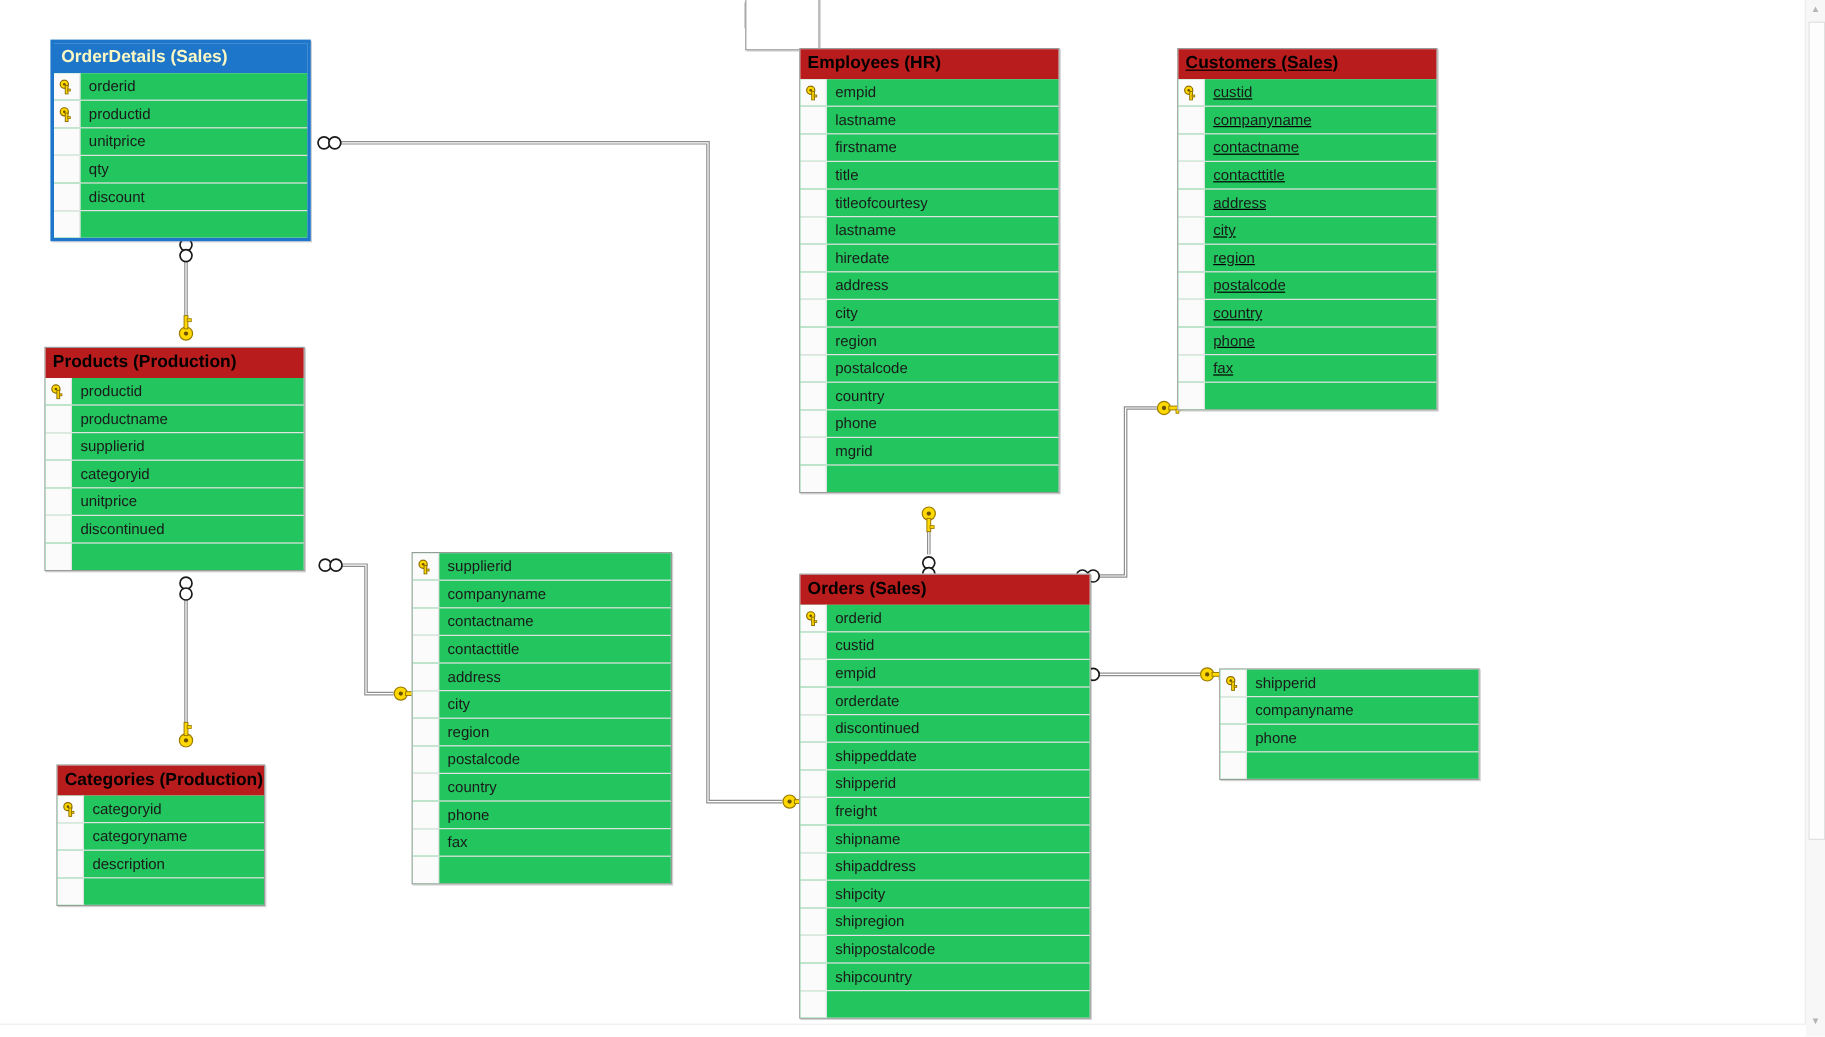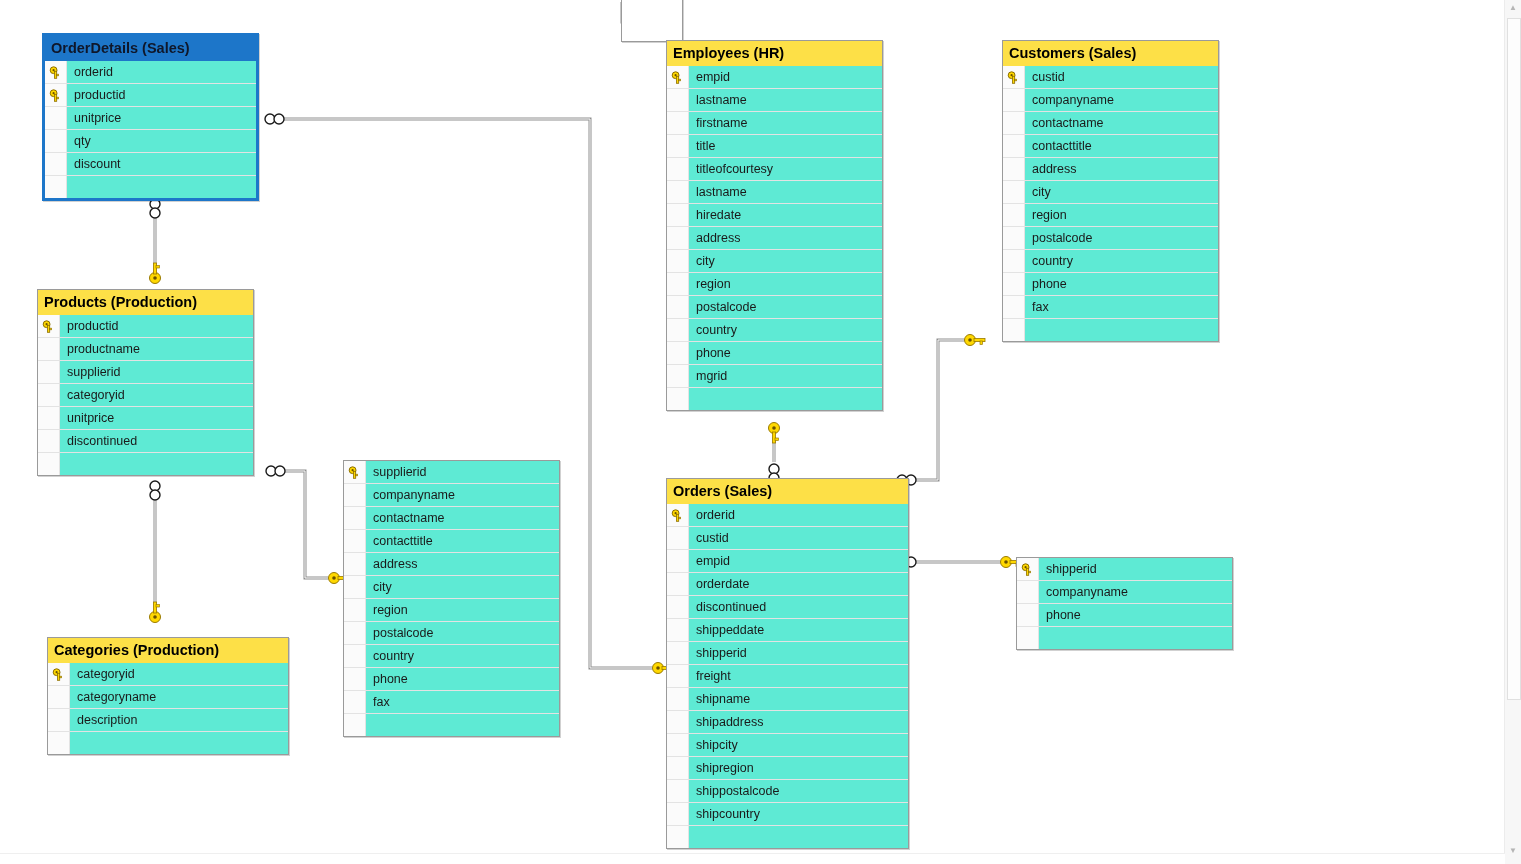--- a/index.html
+++ b/index.html
@@ -37,30 +37,30 @@
     border: 3px solid #1d76c9;
   }
   .tbl-title {
     box-sizing: border-box;
     height: 25px;
     line-height: 25px;
     padding: 0 6px;
     font-size: 14.5px;
     font-weight: bold;
     color: #000000;
-    background: #fde047;
+    background: #b91c1c;
     white-space: nowrap;
     overflow: hidden;
   }
   .tbl.selected .tbl-title {
     background: #1d76c9;
-    color: #0f172a;
+    color: #fef9c3;
   }
   .tbl-body {
-    background: #5eead4;
+    background: #22c55e;
   }
   .row {
     display: flex;
     align-items: center;
     height: 23px;
     box-sizing: border-box;
     border-bottom: 1px solid #e3e3e3;
   }
   .row:last-child { border-bottom: none; }
   .row .gut {
@@ -307,21 +307,21 @@
           <div class="row">
             <div class="gut"></div>
             <div class="colname">discontinued</div>
           </div>
           <div class="row blank">
             <div class="gut"></div>
             <div class="colname"></div>
           </div>
         </div>
       </div>
-      <div class="tbl" style="left: 47px; top: 637px; width: 242px;">
+      <div class="tbl" style="left: 47px; top: 637px; width: 174px;">
         <div class="tbl-title">Categories (Production)</div>
         <div class="tbl-body">
           <div class="row">
             <div class="gut">
               <svg class="keyicon" viewBox="0 0 13 13" aria-hidden="true">
                 <circle cx="4.6" cy="4.2" r="3.4" fill="#ffd800" stroke="#8a6d00" stroke-width="1"></circle>
                 <circle cx="4.6" cy="4.2" r="1.1" fill="#6b5200"></circle>
                 <rect x="5.4" y="5.3" width="2.3" height="7" fill="#ffd800" stroke="#8a6d00" stroke-width="0.8"></rect>
                 <rect x="7.4" y="8.2" width="2.2" height="1.6" fill="#ffd800" stroke="#8a6d00" stroke-width="0.7"></rect>
               </svg>
@@ -538,21 +538,21 @@
           <div class="row">
             <div class="gut"></div>
             <div class="colname">shipcountry</div>
           </div>
           <div class="row blank">
             <div class="gut"></div>
             <div class="colname"></div>
           </div>
         </div>
       </div>
-      <div class="tbl" style="left: 1002px; top: 40px; width: 217px;">
+      <div class="tbl" style="left: 981px; top: 40px; width: 217px; text-decoration: underline;">
         <div class="tbl-title">Customers (Sales)</div>
         <div class="tbl-body">
           <div class="row">
             <div class="gut">
               <svg class="keyicon" viewBox="0 0 13 13" aria-hidden="true">
                 <circle cx="4.6" cy="4.2" r="3.4" fill="#ffd800" stroke="#8a6d00" stroke-width="1"></circle>
                 <circle cx="4.6" cy="4.2" r="1.1" fill="#6b5200"></circle>
                 <rect x="5.4" y="5.3" width="2.3" height="7" fill="#ffd800" stroke="#8a6d00" stroke-width="0.8"></rect>
                 <rect x="7.4" y="8.2" width="2.2" height="1.6" fill="#ffd800" stroke="#8a6d00" stroke-width="0.7"></rect>
               </svg>

